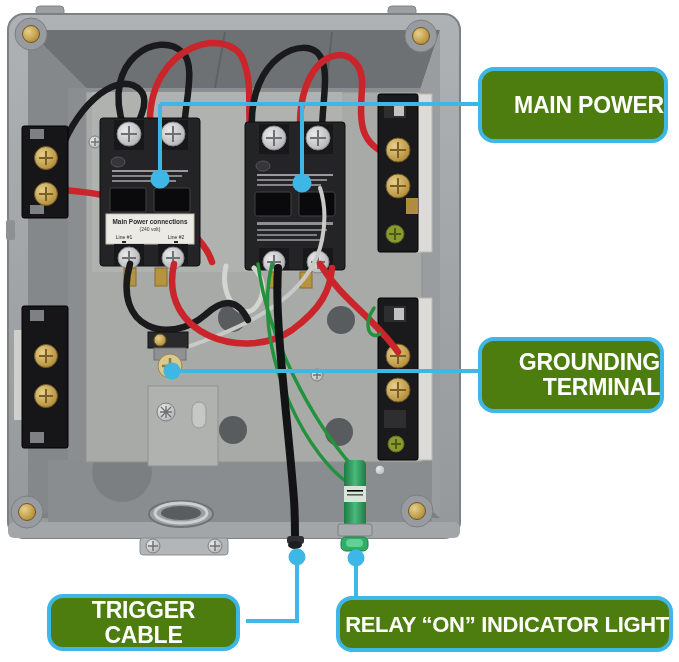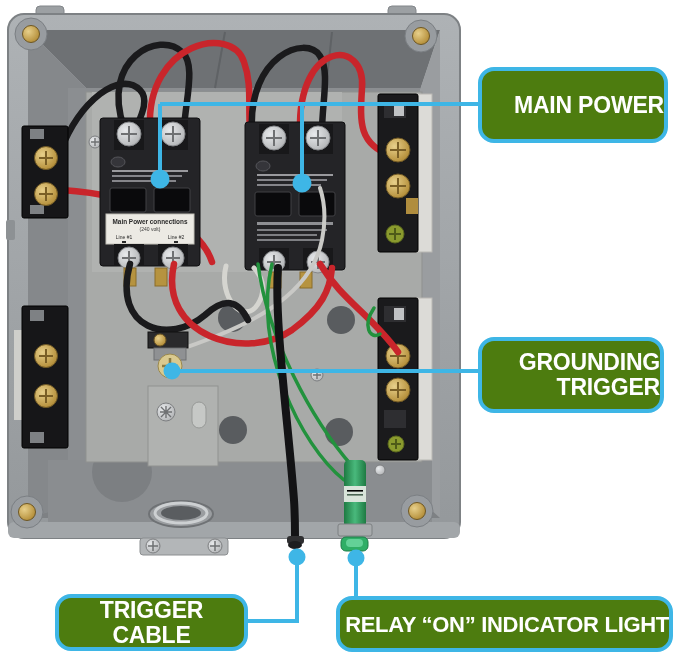--- a/index.html
+++ b/index.html
@@ -5,21 +5,21 @@
   html,body{margin:0;padding:0;background:#ffffff;}
   .stage{position:relative;width:679px;height:662px;background:#ffffff;overflow:hidden;
          font-family:"Liberation Sans",sans-serif;}
   .photo-svg{position:absolute;left:0;top:0;width:679px;height:662px;display:block;}
   .callout{position:absolute;box-sizing:border-box;background:#4d7c0f;border:4px solid #3eb6e6;
            border-radius:16px;color:#ffffff;display:flex;flex-direction:column;align-items:flex-end;
            justify-content:center;text-align:center;font-weight:bold;letter-spacing:-0.2px;
            line-height:25px;font-size:23px;}
   .callout-main{left:478px;top:67px;width:190px;height:76px;}
   .callout-ground{left:478px;top:337px;width:186px;height:76px;}
-  .callout-trigger{left:55px;top:594px;width:193px;height:57px;}
+  .callout-trigger{left:47px;top:594px;width:193px;height:57px;}
   .callout-relay{left:336px;top:596px;width:337px;height:56px;font-size:22px;letter-spacing:-0.3px;}
 </style>
 </head>
 <body>
 
 <div class="stage">
 
   <svg class="photo-svg" viewBox="0 0 679 662">
     <defs>
       <linearGradient id="shellGrad" x1="0" y1="0" x2="0" y2="1">
@@ -285,21 +285,21 @@
       <circle cx="356" cy="558" r="8.5"></circle>
     </g>
   </svg>
 
   <div class="callout callout-main">
     <span>MAIN POWER</span>
   </div>
 
   <div class="callout callout-ground">
     <span>GROUNDING</span>
-    <span>TRIGGER</span>
+    <span>TERMINAL</span>
   </div>
 
   <div class="callout callout-trigger">
     <span>TRIGGER CABLE</span>
   </div>
 
   <div class="callout callout-relay">
     <span>RELAY “ON” INDICATOR LIGHT</span>
   </div>
 

